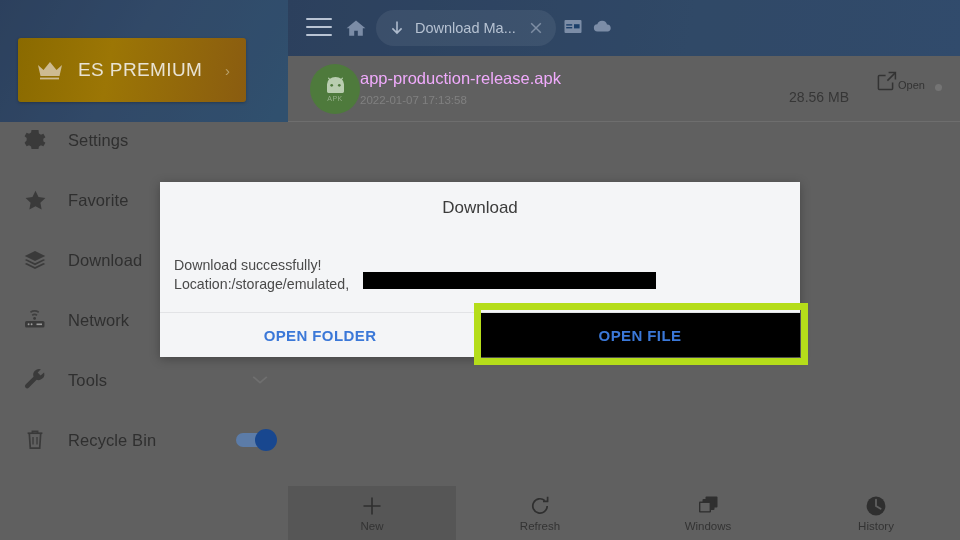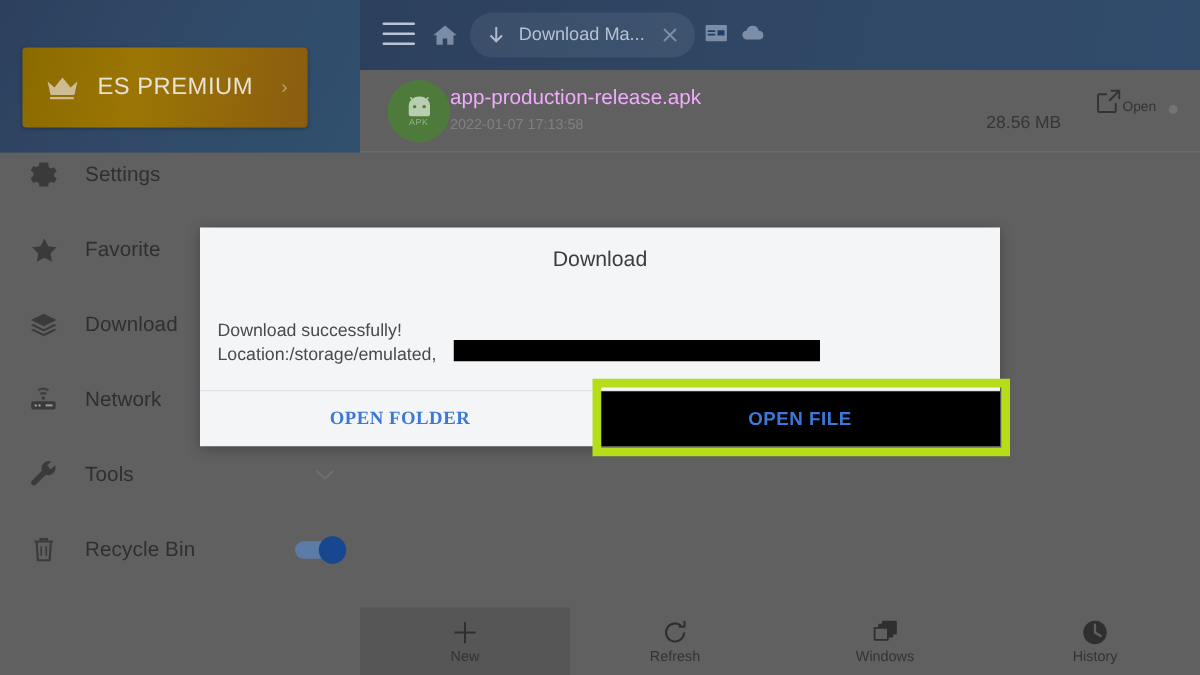--- a/index.html
+++ b/index.html
@@ -185,21 +185,21 @@
   }
   #dialog-divider {
     position: absolute; left: 0; top: 130px; width: 640px; height: 1px;
     background: #e2e3e6;
   }
   .dlg-btn {
     position: absolute; top: 131px; height: 44px;
     display: flex; align-items: center; justify-content: center;
     font-size: 15px; font-weight: bold; color: #3b78d8; letter-spacing: .4px;
   }
-  #btn-open-folder { left: 0; width: 320px; font-family: Liberation Serif, serif; }
+  #btn-open-folder { left: 0; width: 320px; }
   #btn-open-file {
     left: 320px; width: 320px; top: 131px; height: 44px;
     background: #000000;
   }
   #highlight-box {
     position: absolute; left: 474px; top: 303px; width: 334px; height: 62px;
     border: 7px solid #b5dd1a; z-index: 40; pointer-events: none;
   }
 </style>
 </head>

